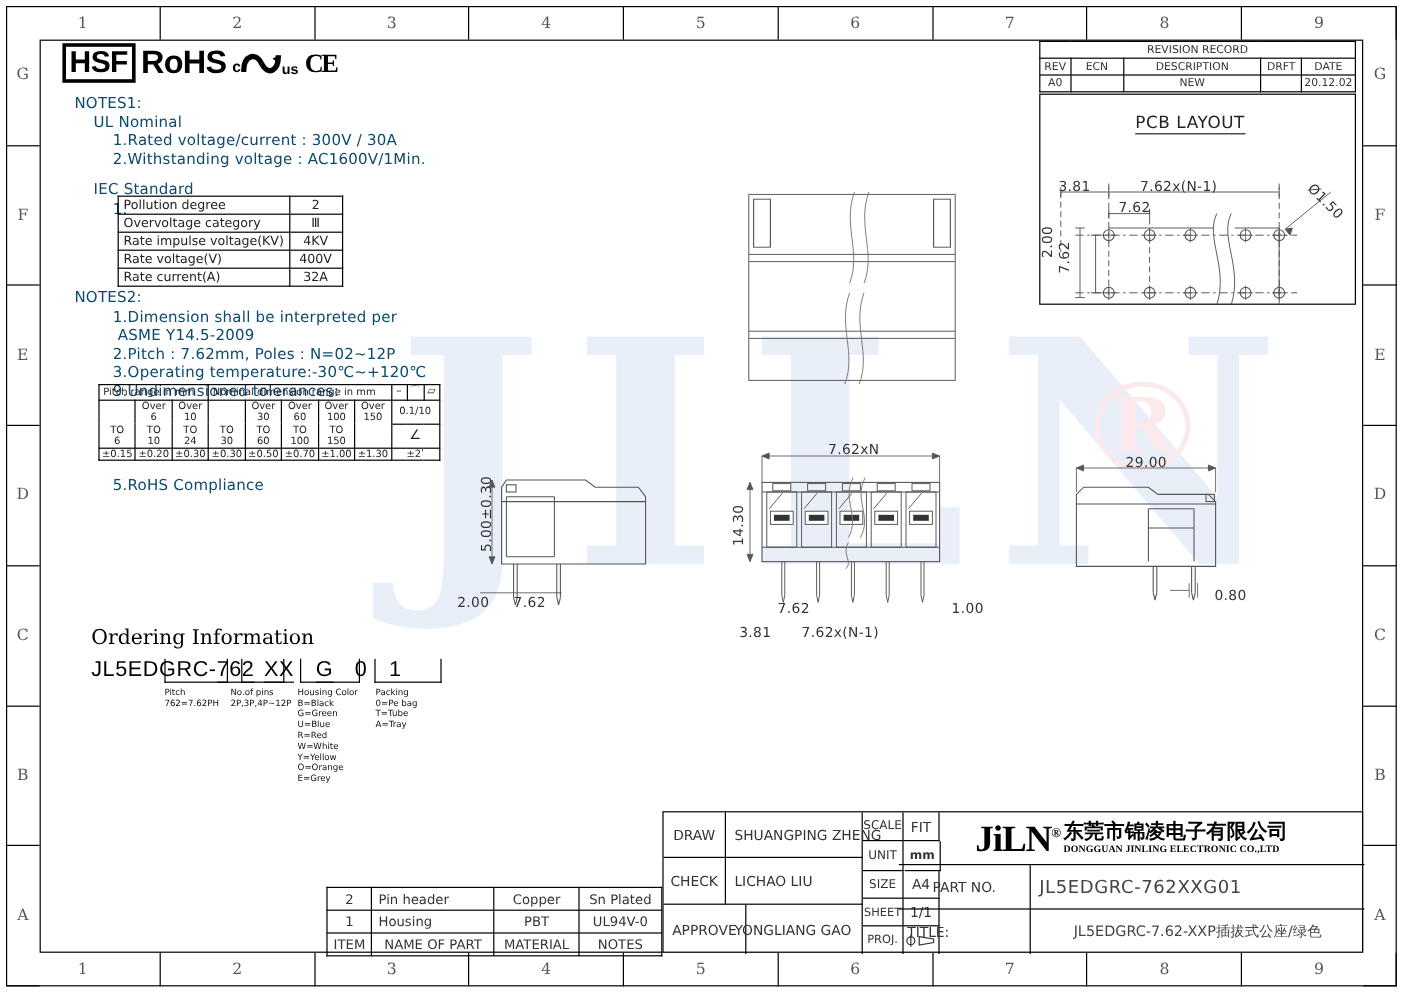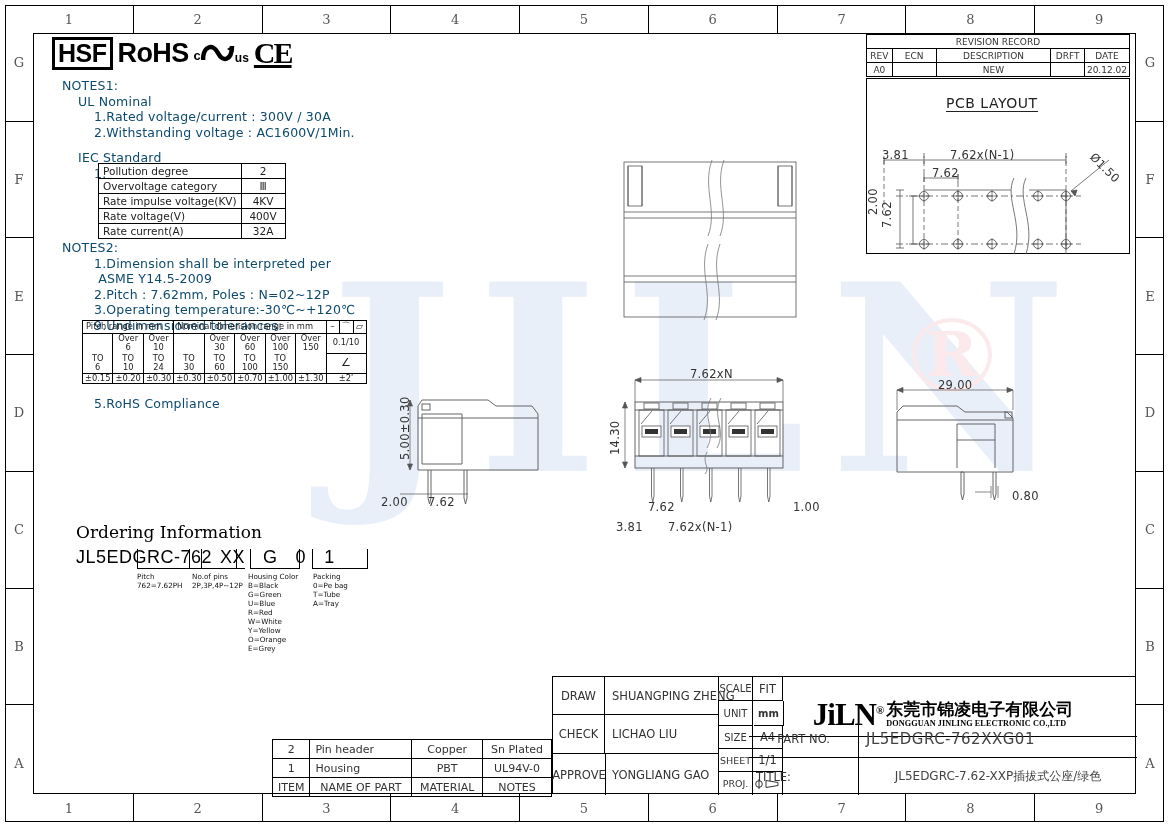--- a/index.html
+++ b/index.html
@@ -40,21 +40,21 @@
   .ind2 { padding-left: 32px; }
 
   
   #logos { position: absolute; left: 52px; top: 36px; display: flex; align-items: center; gap: 5px; z-index: 4; }
   .hsf { border: 3px solid #000; font-family: "Liberation Sans", sans-serif; font-weight: bold;
          font-size: 25px; padding: 0 3px; line-height: 27px; letter-spacing: -.5px; }
   .rohs { font-family: "Liberation Sans", sans-serif; font-weight: bold; font-size: 27px; letter-spacing: -.6px; text-align: right; }
   .ul-mark { display: flex; align-items: flex-end; font-family: "Liberation Sans", sans-serif; font-weight: bold; }
   .ul-c { font-size: 13px; line-height: 20px; }
   .ul-us { font-size: 12px; line-height: 16px; }
-  .ce { font-family: "Liberation Serif", serif; font-weight: bold; font-size: 30px; letter-spacing: -2px; text-decoration: underline; }
+  .ce { font-family: "Liberation Serif", serif; font-weight: bold; font-size: 22px; letter-spacing: -2px; }
 
   
   table.grid { border-collapse: collapse; position: absolute; z-index: 3; background: transparent; }
   table.grid td, table.grid th { border: 1px solid #000; font-weight: normal; color: #222;
                                  font-family: "DejaVu Sans", sans-serif; }
 
   #iec-table { left: 98px; top: 163px; font-size: 10.5px; }
   #iec-table td { padding: 1px 4px; height: 13px; }
   #iec-table td.v { text-align: center; width: 44px; }
 
@@ -89,21 +89,21 @@
                  border: 1.3px solid #000; z-index: 4; background: #fff; }
   .tb-cell { position: absolute; border-right: 1px solid #000; border-bottom: 1px solid #000;
              display: flex; align-items: center; justify-content: center;
              font-size: 11.5px; color: #333; font-family: "DejaVu Sans", sans-serif; white-space: nowrap; }
   .tb-cell.nb { border-bottom: none; }
   .tb-cell.nr { border-right: none; }
   .tb-left { justify-content: flex-start; padding-left: 7px; }
 
   #logo-cell { position: absolute; left: 196px; top: 0; width: 388px; height: 44px;
                display: flex; align-items: center; justify-content: center; gap: 3px;
-               border-bottom: 1px solid #000; margin-top: 16px; }
+               border-bottom: 1px solid #000; }
   .jiln-logo { font-family: "Liberation Serif", serif; font-weight: bold; font-size: 31px;
                letter-spacing: -1px; position: relative; }
   .jiln-cn { font-family: "DejaVu Sans", sans-serif; font-size: 17px; font-weight: bold; line-height: 19px; }
   .jiln-en { font-family: "Liberation Serif", serif; font-size: 8.2px; font-weight: bold;
              letter-spacing: .1px; line-height: 10px; }
 
   
   #parts-table { left: 272px; top: 739px; font-size: 11px; width: 280px; }
   #parts-table td { height: 19px; padding: 0 5px; color: #333; }
   #parts-table td.c { text-align: center; }
@@ -612,21 +612,21 @@
           <td class="c" style="width: 74px;">NOTES</td>
         </tr>
       </tbody>
   </table>
 
   <div id="title-block">
     <div class="tb-cell" style="left:0;   top:0;   width:52px;  height:38px;">DRAW</div>
     <div class="tb-cell tb-left" style="left:52px; top:0; width:114px; height:38px;">SHUANGPING ZHENG</div>
     <div class="tb-cell" style="left:0;   top:38px; width:52px; height:39px;">CHECK</div>
     <div class="tb-cell tb-left" style="left:52px; top:38px; width:114px; height:39px;">LICHAO  LIU</div>
-    <div class="tb-cell nb" style="left:0;  top:77px; width:53px; height:41px;">APPROVE</div>
+    <div class="tb-cell nb" style="left:0;  top:77px; width:69px; height:41px;">APPROVE</div>
     <div class="tb-cell nb tb-left" style="left:52px; top:77px; width:114px; height:41px;">YONGLIANG GAO</div>
 
     <div class="tb-cell" style="left:166px; top:0;   width:34px; height:24px; font-size:10px;">SCALE</div>
     <div class="tb-cell" style="left:200px; top:0;   width:30px; height:24px;">FIT</div>
     <div class="tb-cell" style="left:166px; top:24px; width:34px; height:25px; font-size:10px;">UNIT</div>
     <div class="tb-cell" style="left:201px; top:24px; width:30px; height:25px; font-size:10px;font-weight:bold;">mm</div>
     <div class="tb-cell" style="left:166px; top:49px; width:34px; height:23px; font-size:10px;">SIZE</div>
     <div class="tb-cell" style="left:200px; top:49px; width:30px; height:23px;">A4</div>
     <div class="tb-cell" style="left:166px; top:72px; width:34px; height:23px; font-size:9.5px;">SHEET</div>
     <div class="tb-cell" style="left:200px; top:72px; width:30px; height:23px;">1/1</div>

